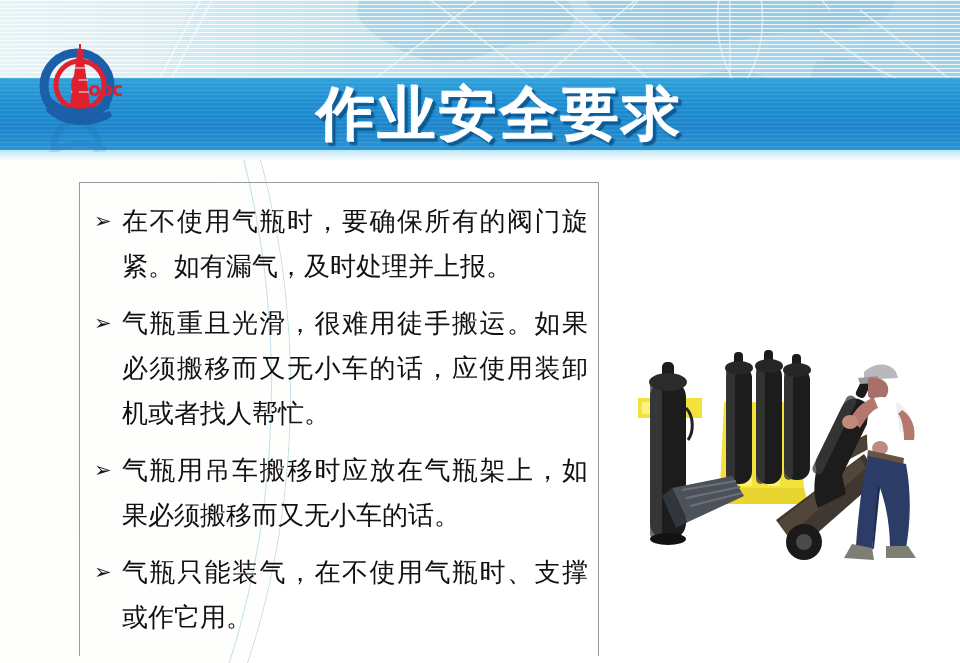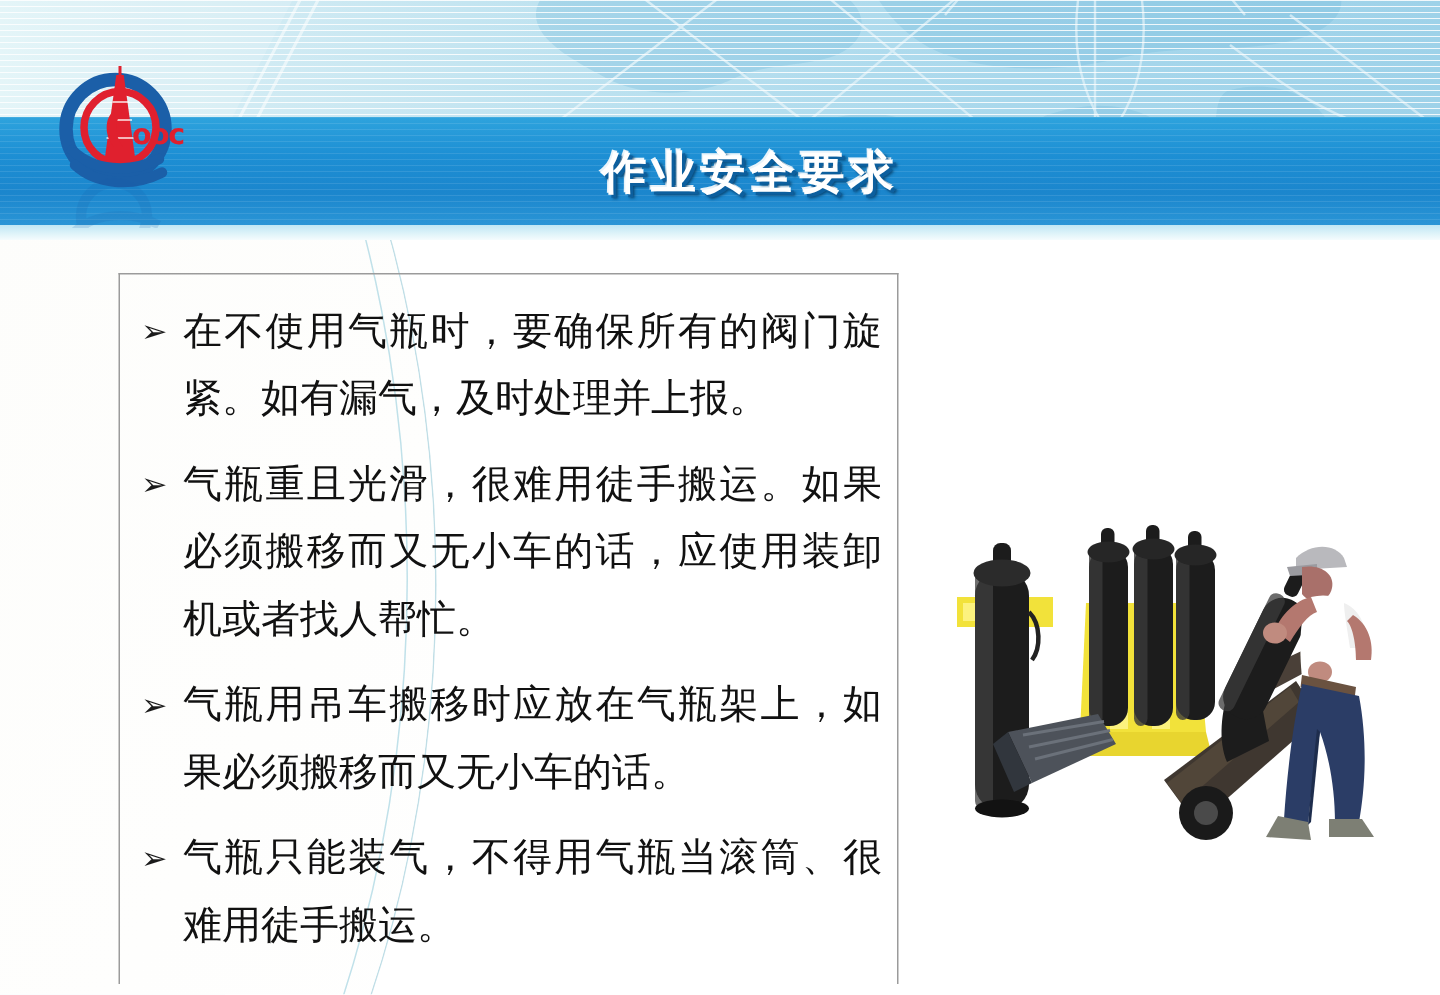--- a/index.html
+++ b/index.html
@@ -70,21 +70,21 @@
   }
 
   
   .title{
     position:absolute;left:0;top:82px;width:960px;height:66px;
     display:flex;align-items:center;justify-content:center;
     padding-left:40px;box-sizing:border-box;
   }
   .title span{
     font-family:Liberation Mono, monospace;
-    font-size:30px;font-weight:bold;color:#ffffff;letter-spacing:3px;
+    font-size:58px;font-weight:bold;color:#ffffff;letter-spacing:3px;
     text-shadow:
       2px 2px 0 #0c5f9e,
       3px 3px 2px rgba(6,60,100,.85),
       -1px -1px 0 rgba(255,255,255,.9);
   }
 
   
   .content-box{
     position:absolute;left:79px;top:182px;width:520px;height:474px;
     border:1px solid #9b9b9b;border-bottom:none;
@@ -223,21 +223,21 @@
       <li class="bullet">
         <span class="bullet-mark">➢</span>
         <span class="bullet-text">气瓶重且光滑，很难用徒手搬运。如果必须搬移而又无小车的话，应使用装卸机或者找人帮忙。</span>
       </li>
       <li class="bullet">
         <span class="bullet-mark">➢</span>
         <span class="bullet-text">气瓶用吊车搬移时应放在气瓶架上，如果必须搬移而又无小车的话。</span>
       </li>
       <li class="bullet">
         <span class="bullet-mark">➢</span>
-        <span class="bullet-text">气瓶只能装气，不得用气瓶当滚筒、很难用徒手搬运。</span>
+        <span class="bullet-text">气瓶只能装气，在不使用气瓶时、支撑或作它用。</span>
       </li>
     </ul>
   </div>
 
   <svg class="photo" viewBox="0 0 322 254">
     <rect x="0" y="0" width="322" height="254" fill="#ffffff"></rect>
 
     <g>
       <path d="M96,66 L168,66 L176,152 L92,152 Z" fill="#f2e23a"></path>
       <path d="M112,74 L124,74 L124,150 L112,150 Z" fill="#fcf27e"></path>

